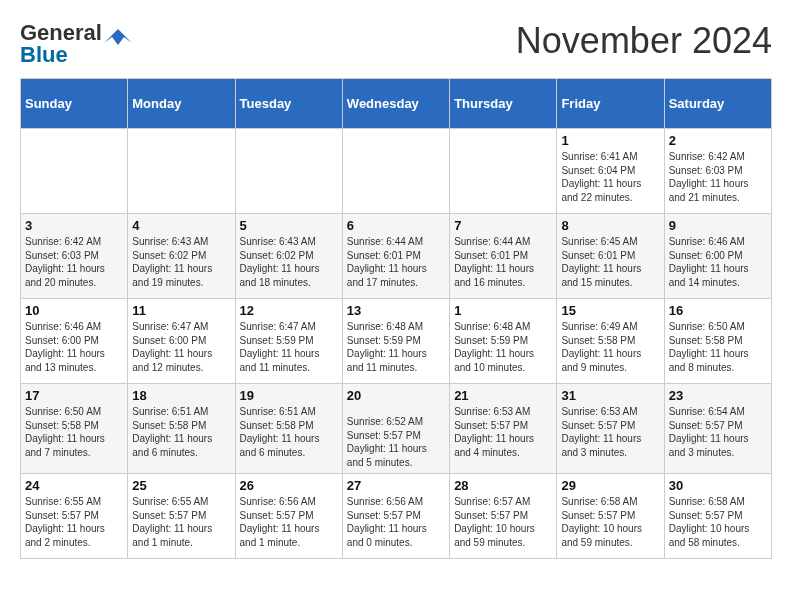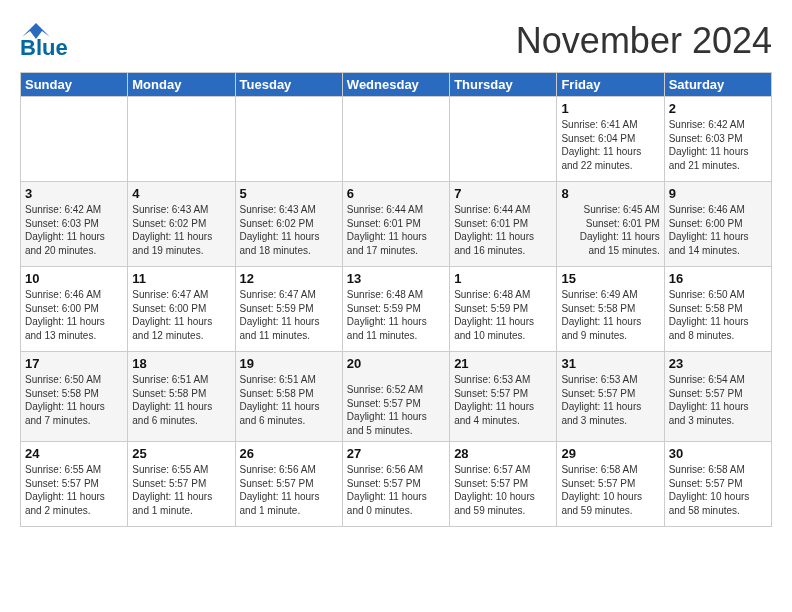--- a/index.html
+++ b/index.html
@@ -41,21 +41,21 @@
     table {
       width: 100%;
       border-collapse: collapse;
       table-layout: fixed;
     }
     thead tr th {
       background-color: #2a6bbf;
       color: #fff;
       font-size: 13px;
       font-weight: bold;
-      padding: 4px 4px;
+      padding: 17px 4px;
       text-align: left;
       border: 1px solid #ccc;
     }
     tbody tr td {
       border: 1px solid #ccc;
       vertical-align: top;
       padding: 4px;
       font-size: 10.5px;
       color: #222;
       height: 85px;
@@ -79,21 +79,21 @@
       background: #fff;
     }
   </style>
 </head>
 <body>
 
 <div class="header-area">
   <div class="logo">
     <div class="logo-row">
       <div>
-        <svg width="28" height="18" viewBox="0 0 28 18" style="vertical-align:middle;margin-left:2px;">
+        <span style="font-size:22px;font-weight:bold;color:#333;">General</span><svg width="28" height="18" viewBox="0 0 28 18" style="vertical-align:middle;margin-left:2px;">
             <polygon points="14,2 28,16 20,10 14,18 8,10 0,16" fill="#2a6bbf"></polygon>
           </svg>
       </div>
     </div>
     <div style="font-size:22px;font-weight:bold;color:#0369a1;margin-top:-4px;">Blue</div>
   </div>
   <div class="title-area">
     <div class="month-title">November 2024</div>
   </div>
 </div>
@@ -163,21 +163,21 @@
         </td>
         <td>
           <div class="day-number">7</div>
           <div class="day-info" style="white-space: pre-line;">Sunrise: 6:44 AM
 Sunset: 6:01 PM
 Daylight: 11 hours
 and 16 minutes.</div>
         </td>
         <td>
           <div class="day-number">8</div>
-          <div class="day-info" style="white-space: pre-line; text-align: right;">Sunrise: 6:45 AM
+          <div class="day-info" style="white-space: pre-line;">Sunrise: 6:45 AM
 Sunset: 6:01 PM
 Daylight: 11 hours
 and 15 minutes.</div>
         </td>
         <td>
           <div class="day-number">9</div>
           <div class="day-info" style="white-space: pre-line;">Sunrise: 6:46 AM
 Sunset: 6:00 PM
 Daylight: 11 hours
 and 14 minutes.</div>

